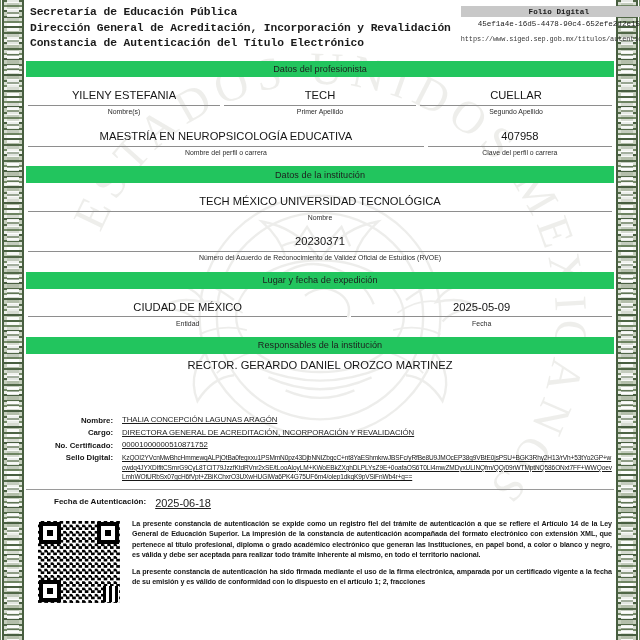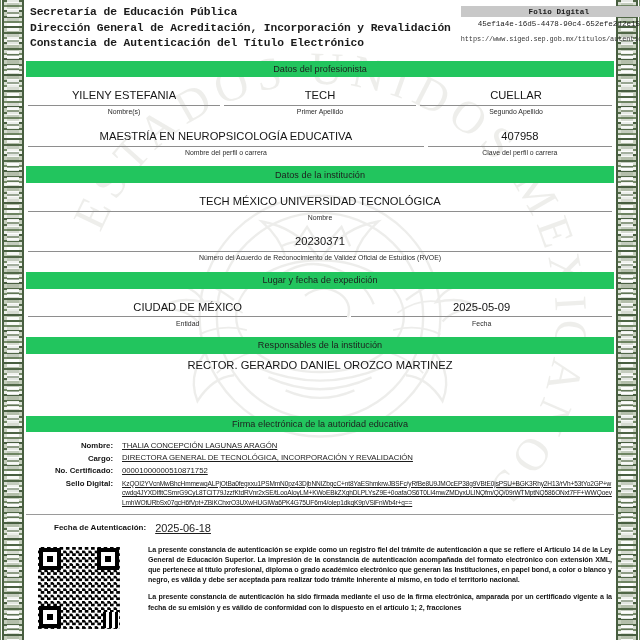--- a/index.html
+++ b/index.html
@@ -208,21 +208,21 @@
   .kv.date-row .v { font-size: 11px; }
 
   .hr-thin {
     border-top: 1px solid #9a9a9a;
     margin-top: 5px;
   }
 
   
   .footer {
     display: flex;
-    gap: 28px;
+    gap: 12px;
     padding-top: 9px;
   }
   .qr-wrap { flex: 0 0 94px; padding-left: 12px; padding-top: 2px; }
   .qr {
     width: 82px; height: 82px;
     background-color:#ffffff;
     background-image:
       repeating-conic-gradient(#000 0% 25%, #ffffff 0% 50%);
     background-size: 6.3px 6.3px;
     position: relative;
@@ -377,30 +377,29 @@
         <div class="lab">Fecha</div>
       </div>
     </div>
 
     <div class="band">Responsables de la institución</div>
     <div class="centered-name">RECTOR. GERARDO DANIEL OROZCO MARTINEZ</div>
 
     <div class="spacer-md"></div>
     <div class="spacer-md"></div>
 
-    <div class="band">Firma electrónica de la autoridad educativa</div>
 
     <div class="kv-list">
       <div class="kv">
         <div class="k">Nombre:</div>
         <div class="v">THALIA CONCEPCIÓN LAGUNAS ARAGÓN</div>
       </div>
       <div class="kv">
         <div class="k">Cargo:</div>
-        <div class="v">DIRECTORA GENERAL DE TECNOLÓGICA, INCORPORACIÓN Y REVALIDACIÓN</div>
+        <div class="v">DIRECTORA GENERAL DE ACREDITACIÓN, INCORPORACIÓN Y REVALIDACIÓN</div>
       </div>
       <div class="kv">
         <div class="k">No. Certificado:</div>
         <div class="v">00001000000510871752</div>
       </div>
       <div class="kv">
         <div class="k">Sello Digital:</div>
         <div class="v seal">KzQOI2YVcnMwBhcHmmewqALPjOtBa0fegxxu1PSMmN0pz43DjbNNIZbgcC+nt8YaEShmkrwJBSFc/yRfBe8U9JMOcEP38g9VBtE0jsPSU+BGK3Rhy2H13/rVh+53tYo2GP+wcwdq4JYXDIfltCSmrG9CyL8TCiT79JzzfKtdRVnr2xSE/tLooAloyLM+KWoEBkZXghDLPLYsZ9E+0oafaOS6T0LI4mwZMDyxULINQfm/QQ/09rWTMptNQ586ONxt7FF+WWQoevLmhWOtURbSx07gcH6fVpt+ZBiKChxrO3UXwHUGIWa6PK4G75UF6m4/olep1dkqK9pVSiFnWb4r+g==</div>
       </div>
     </div>

